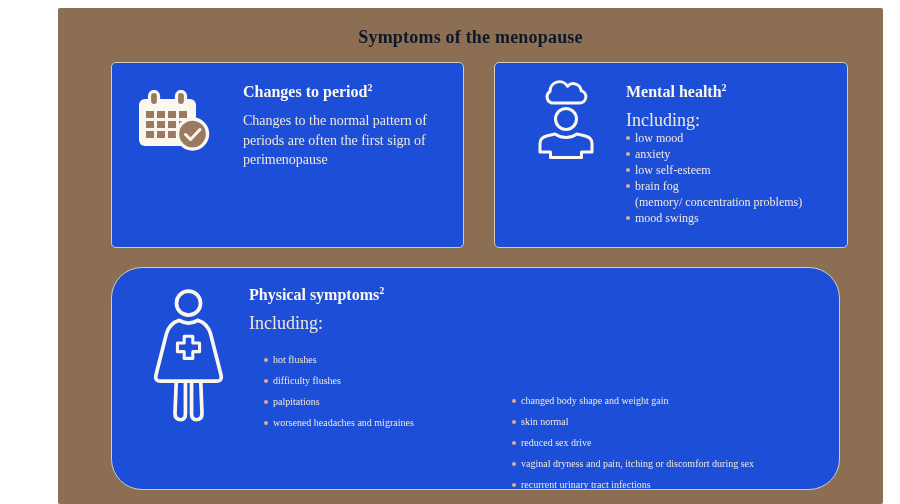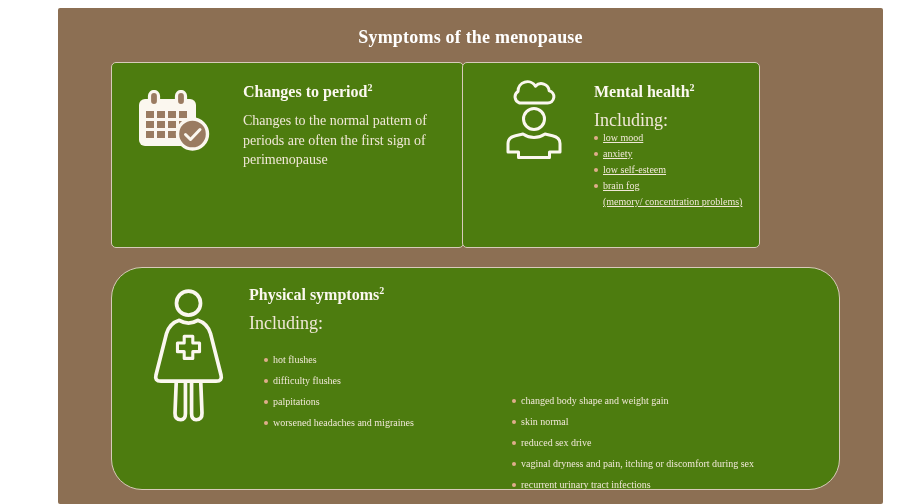--- a/index.html
+++ b/index.html
@@ -7,28 +7,28 @@
     width:900px;height:504px;background:#ffffff;
     font-family:"Liberation Serif","DejaVu Serif",serif;
     position:relative;overflow:hidden;
   }
   .panel{
     position:absolute;left:58px;top:8px;width:825px;height:496px;
     background:#8C6F53;border-radius:2px;
   }
   .main-title{
     position:absolute;top:19px;left:0;right:0;text-align:center;
-    font-size:18px;font-weight:bold;color:#ffffff;letter-spacing:.2px;
+    font-size:18px;font-weight:bold;color:#0f172a;letter-spacing:.2px;
   }
   .card{
-    position:absolute;background:#4d7c0f;border:1px solid #D8CBBA;
+    position:absolute;background:#1d4ed8;border:1px solid #D8CBBA;
     border-radius:5px;box-sizing:border-box;
   }
   .card-period  {left:53px; top:54px; width:353px;height:186px;}
-  .card-mental  {left:404px;top:54px; width:298px;height:186px;}
+  .card-mental  {left:436px;top:54px; width:354px;height:186px;}
   .card-physical{left:53px; top:259px;width:729px;height:223px;border-radius:31px;}
 
   .icon-wrap{position:absolute;}
   .card-period   .icon-wrap{left:25px;top:27px;}
   .card-mental   .icon-wrap{left:41px;top:17px;}
   .card-physical .icon-wrap{left:36px;top:21px;}
 
   .content{position:absolute;left:131px;top:19px;right:6px;}
   .card-physical .content{left:137px;top:17px;}
 
@@ -39,21 +39,21 @@
     margin-top:9px;font-size:14px;line-height:19.5px;color:#F1E8D8;width:222px;
   }
   .including{margin-top:9px;font-size:18px;line-height:19px;color:#F1E8D8;}
 
   ul.sym-list{list-style:none;margin:0;padding:0;color:#F1E8D8;}
   ul.sym-list li{position:relative;padding-left:9px;}
   ul.sym-list li::before{
     content:"";position:absolute;left:0;width:4px;height:4px;border-radius:50%;
     background:#DFAD8C;
   }
-  .m-list{margin-top:7px;margin-left:17px;font-size:10px;line-height:16px;width:205px;text-decoration:underline;}
+  .m-list{margin-top:7px;margin-left:17px;font-size:12px;line-height:16px;width:205px;}
   .m-list li::before{top:6px;}
   .li-sub{padding-left:0;}
 
   .p-col{position:absolute;font-size:10px;}
   .p-col ul.sym-list li{line-height:19.5px;margin-bottom:1.5px;}
   .p-col ul.sym-list li::before{top:8px;}
   .p-col-left {left:152px;top:82px;width:300px;}
   .p-col-right{left:400px;top:82px;width:276px;margin-top:41px;}
 
   svg{display:block;}
@@ -107,20 +107,21 @@
     <div class="content">
       <div class="card-title"><span>Mental health</span><sup>2</sup></div>
       <div class="including">Including:</div>
       <ul class="sym-list m-list">
         <li>low mood</li>
         <li>anxiety</li>
         <li>low self-esteem</li>
         <li><span>brain fog</span>
           <div class="li-sub">(memory/ concentration problems)</div>
         </li>
+        <li>mood swings</li>
       </ul>
     </div>
   </div>
 
   <div class="card card-physical">
     <span class="icon-wrap">
       <svg width="81" height="140" viewBox="0 0 66 114">
         <g fill="none" stroke="#FBF7EF" stroke-width="3" stroke-linejoin="round" stroke-linecap="round">
           <circle cx="33" cy="11.5" r="9.8"></circle>
           <path d="M25.5 25.5 Q17.5 28 15 36.5 L6.5 70 Q5.2 75 10.5 75 L55.5 75 Q60.8 75 59.5 70 L51 36.5 Q48.5 28 40.5 25.5 Q33 30 25.5 25.5 Z"></path>

